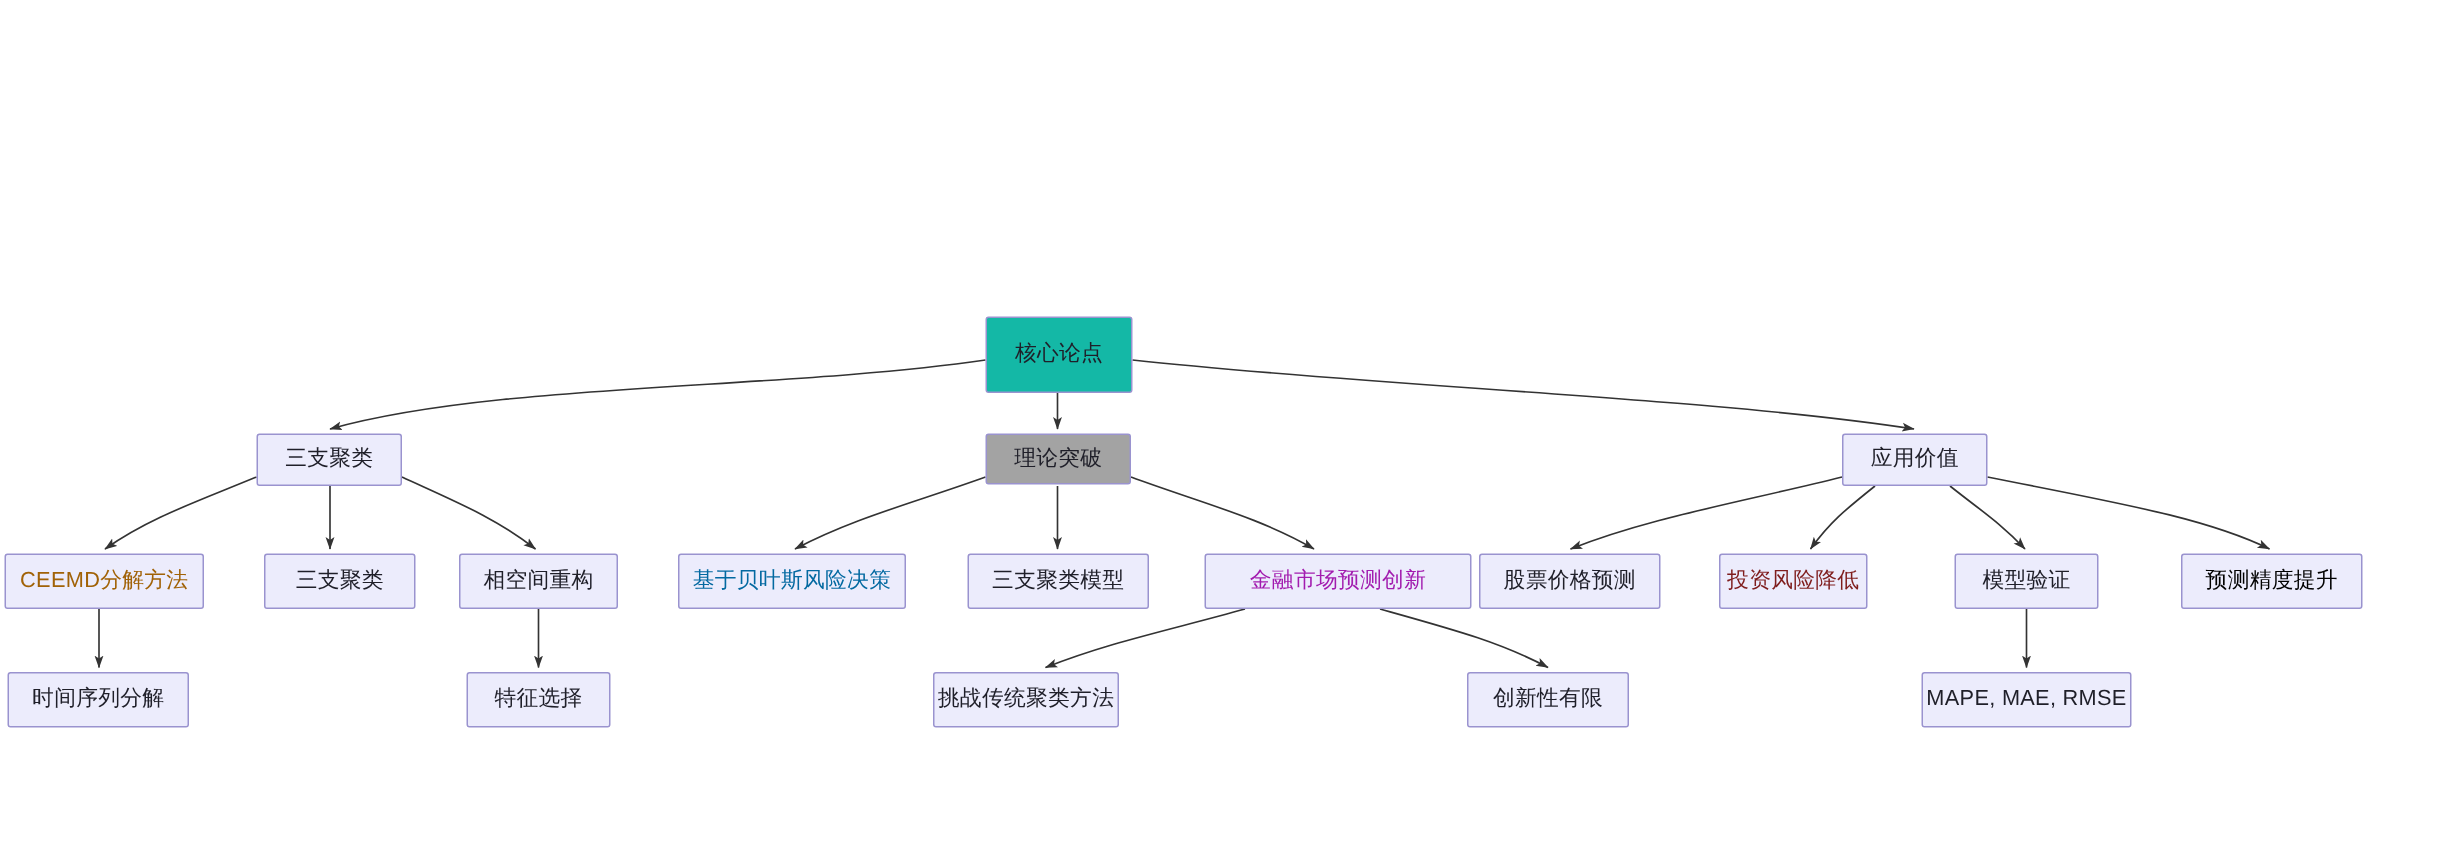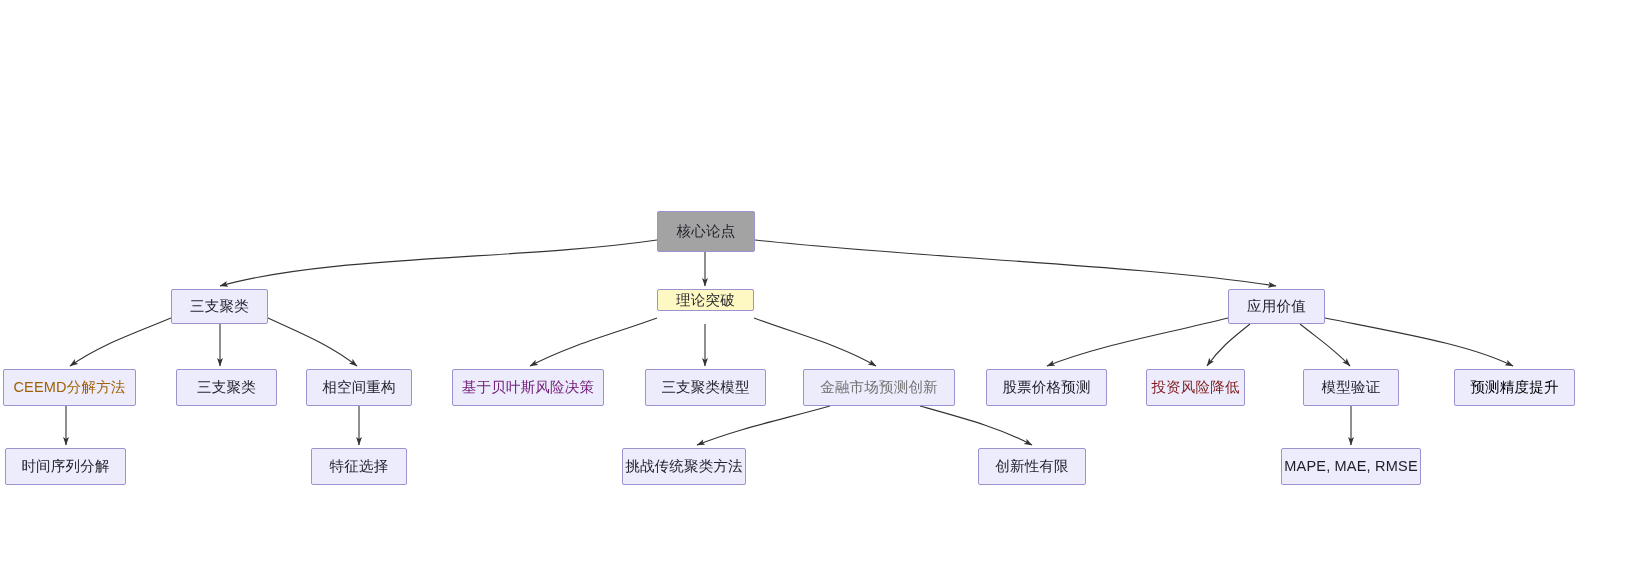--- a/index.html
+++ b/index.html
@@ -78,48 +78,48 @@
         <path class="edge-path" d="M 1300,324 C 1320,340 1333,348 1350,366" marker-end="url(#arrowhead)" stroke="#333333"></path>
         <path class="edge-path" d="M 1325,318 C 1410,335 1470,345 1513,366" marker-end="url(#arrowhead)" stroke="#333333"></path>
         <path class="edge-path" d="M 66,406 L 66,445" marker-end="url(#arrowhead)" stroke="#333333"></path>
         <path class="edge-path" d="M 359,406 L 359,445" marker-end="url(#arrowhead)" stroke="#333333"></path>
         <path class="edge-path" d="M 830,406 C 780,420 740,428 697,445" marker-end="url(#arrowhead)" stroke="#333333"></path>
         <path class="edge-path" d="M 920,406 C 970,420 1000,428 1032,445" marker-end="url(#arrowhead)" stroke="#333333"></path>
         <path class="edge-path" d="M 1351,406 L 1351,445" marker-end="url(#arrowhead)" stroke="#333333"></path>
       </g>
   </svg>
   <div id="nodes-layer">
-      <div class="node-box" style="left: 657px; top: 211px; width: 98px; height: 41px; background: #a3a3a3; border-color: rgb(154, 147, 207); color: rgb(31, 31, 41);">
+      <div class="node-box" style="left: 657px; top: 211px; width: 98px; height: 51px; background: #14b8a6; border-color: rgb(154, 147, 207); color: rgb(31, 31, 41);">
         <span class="node-label">核心论点</span>
       </div>
       <div class="node-box" style="left: 171px; top: 289px; width: 97px; height: 35px; background: rgb(236, 236, 252); border-color: rgb(154, 147, 207); color: rgb(31, 31, 41);">
         <span class="node-label">三支聚类</span>
       </div>
-      <div class="node-box" style="left: 657px; top: 289px; width: 97px; height: 22px; background: #fef9c3; border-color: rgb(154, 147, 207); color: rgb(31, 31, 41);">
+      <div class="node-box" style="left: 657px; top: 289px; width: 97px; height: 34px; background: #a3a3a3; border-color: rgb(154, 147, 207); color: rgb(31, 31, 41);">
         <span class="node-label">理论突破</span>
       </div>
       <div class="node-box" style="left: 1228px; top: 289px; width: 97px; height: 35px; background: rgb(236, 236, 252); border-color: rgb(154, 147, 207); color: rgb(31, 31, 41);">
         <span class="node-label">应用价值</span>
       </div>
       <div class="node-box" style="left: 3px; top: 369px; width: 133px; height: 37px; background: rgb(236, 236, 252); border-color: rgb(154, 147, 207); color: #a16207;">
         <span class="node-label">CEEMD分解方法</span>
       </div>
       <div class="node-box" style="left: 176px; top: 369px; width: 101px; height: 37px; background: rgb(236, 236, 252); border-color: rgb(154, 147, 207); color: rgb(31, 31, 41);">
         <span class="node-label">三支聚类</span>
       </div>
       <div class="node-box" style="left: 306px; top: 369px; width: 106px; height: 37px; background: rgb(236, 236, 252); border-color: rgb(154, 147, 207); color: rgb(31, 31, 41);">
         <span class="node-label">相空间重构</span>
       </div>
-      <div class="node-box" style="left: 452px; top: 369px; width: 152px; height: 37px; background: rgb(236, 236, 252); border-color: rgb(154, 147, 207); color: #701a75;">
+      <div class="node-box" style="left: 452px; top: 369px; width: 152px; height: 37px; background: rgb(236, 236, 252); border-color: rgb(154, 147, 207); color: #0369a1;">
         <span class="node-label">基于贝叶斯风险决策</span>
       </div>
       <div class="node-box" style="left: 645px; top: 369px; width: 121px; height: 37px; background: rgb(236, 236, 252); border-color: rgb(154, 147, 207); color: rgb(31, 31, 41);">
         <span class="node-label">三支聚类模型</span>
       </div>
-      <div class="node-box" style="left: 803px; top: 369px; width: 152px; height: 37px; background: rgb(236, 236, 252); border-color: rgb(154, 147, 207); color: #737373;">
+      <div class="node-box" style="left: 803px; top: 369px; width: 178px; height: 37px; background: rgb(236, 236, 252); border-color: rgb(154, 147, 207); color: #a21caf;">
         <span class="node-label">金融市场预测创新</span>
       </div>
       <div class="node-box" style="left: 986px; top: 369px; width: 121px; height: 37px; background: rgb(236, 236, 252); border-color: rgb(154, 147, 207); color: rgb(31, 31, 41);">
         <span class="node-label">股票价格预测</span>
       </div>
       <div class="node-box" style="left: 1146px; top: 369px; width: 99px; height: 37px; background: rgb(236, 236, 252); border-color: rgb(154, 147, 207); color: #7f1d1d;">
         <span class="node-label">投资风险降低</span>
       </div>
       <div class="node-box" style="left: 1303px; top: 369px; width: 96px; height: 37px; background: rgb(236, 236, 252); border-color: rgb(154, 147, 207); color: rgb(31, 31, 41);">
         <span class="node-label">模型验证</span>

